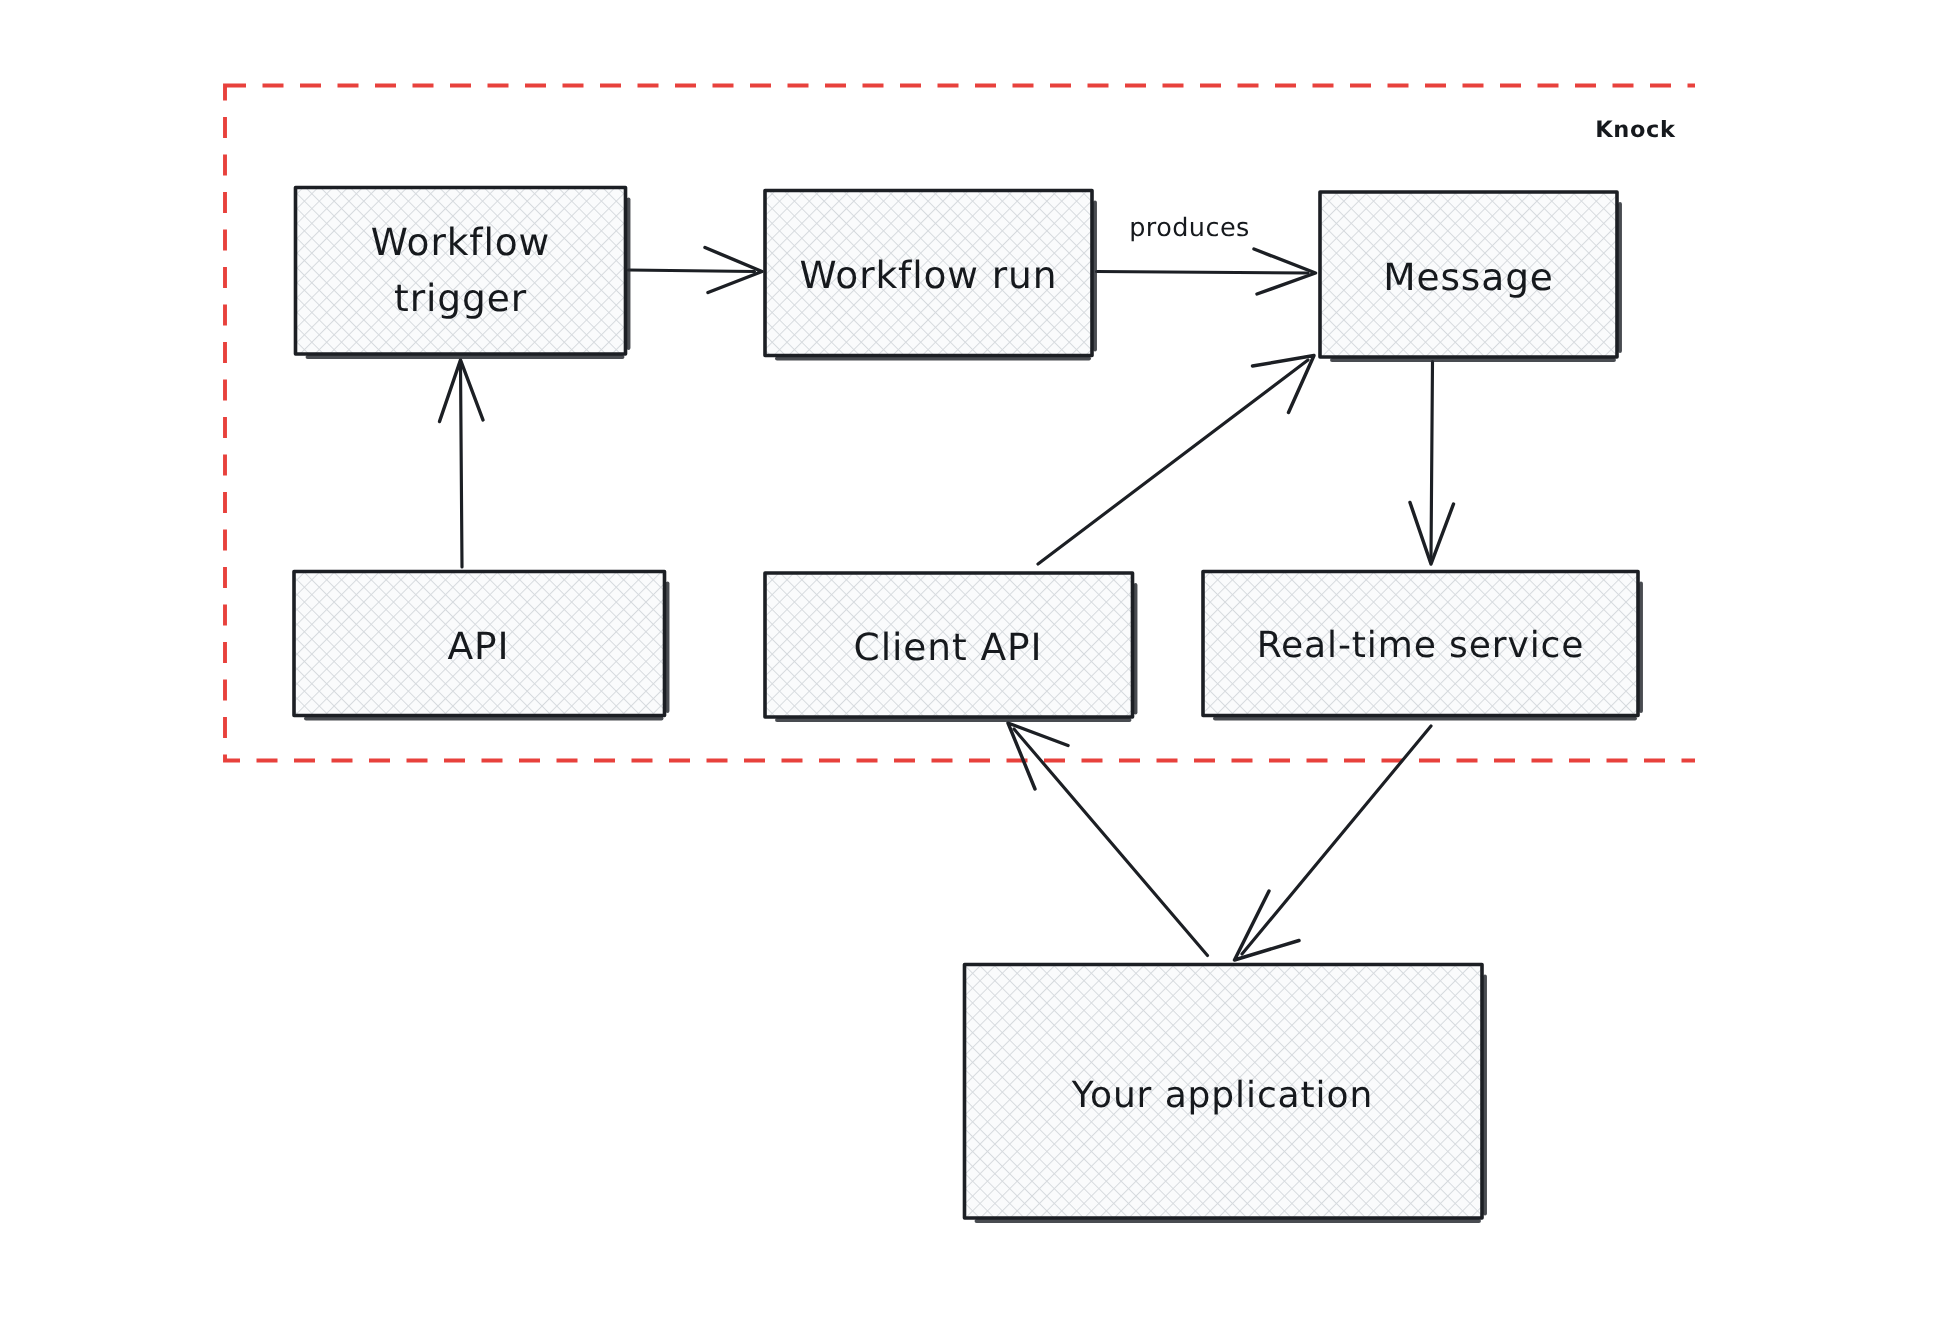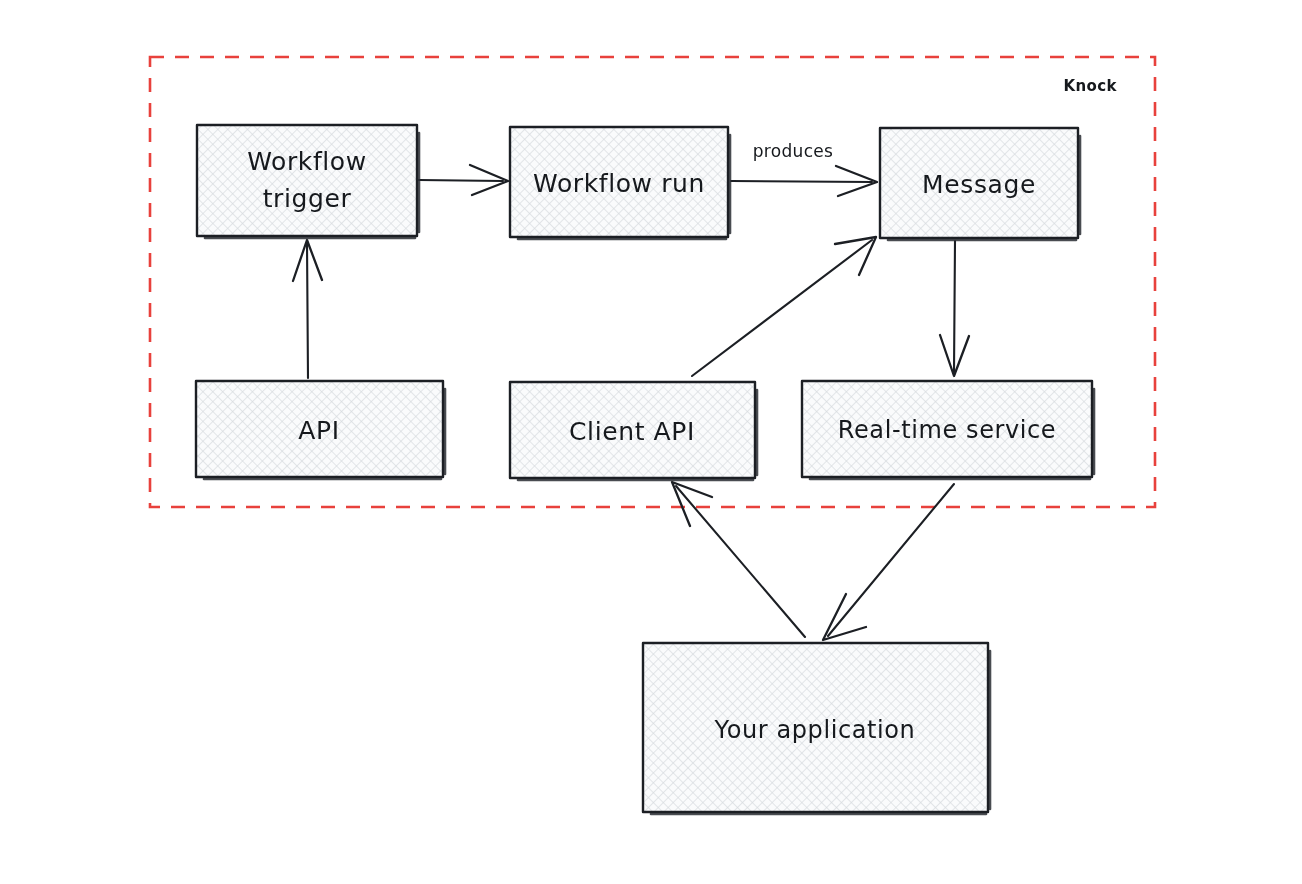--- a/index.html
+++ b/index.html
@@ -10,21 +10,20 @@
   }
   body {
     font-family: "DejaVu Sans", sans-serif;
   }
   #canvas {
     position: relative;
     width: 1130px;
     height: 884px;
     background: #ffffff;
     overflow: hidden;
-    padding-left: 32px;
   }
   #diagram-svg {
     position: absolute;
     left: 0;
     top: 0;
     width: 1302px;
     height: 884px;
   }
   .node-label {
     font-family: "DejaVu Sans", sans-serif;

